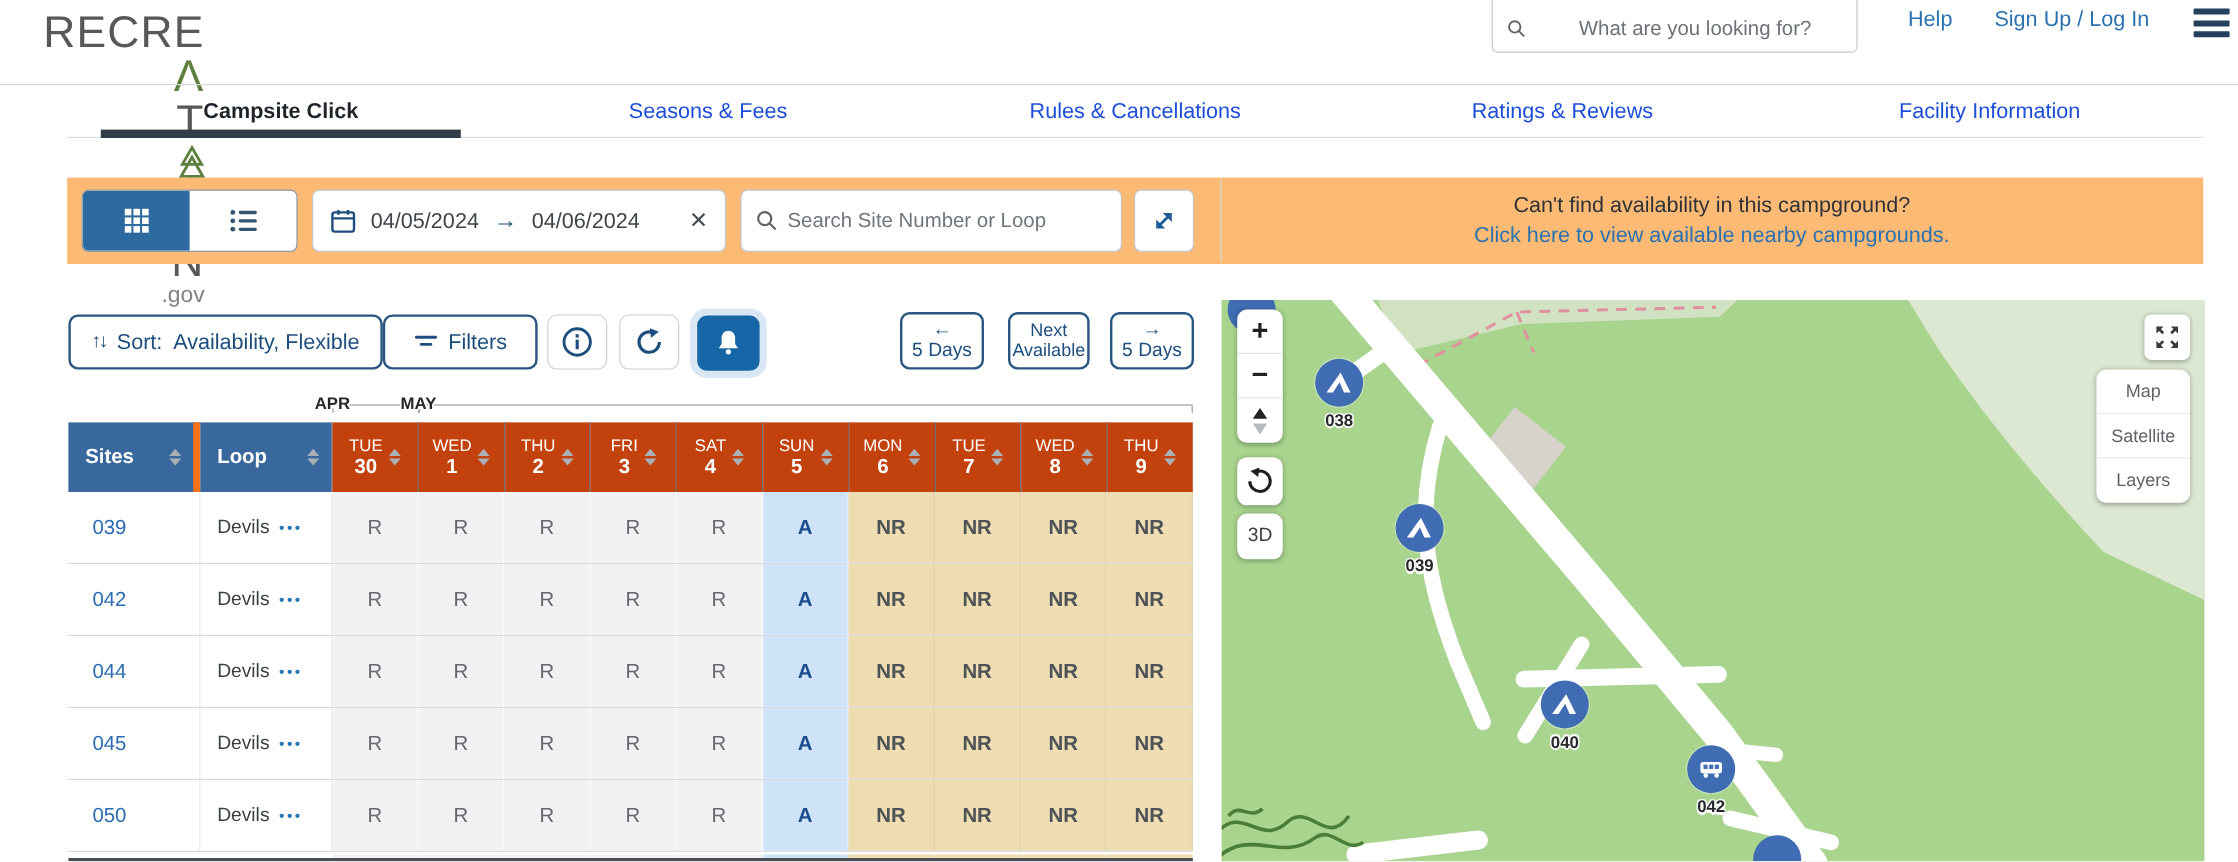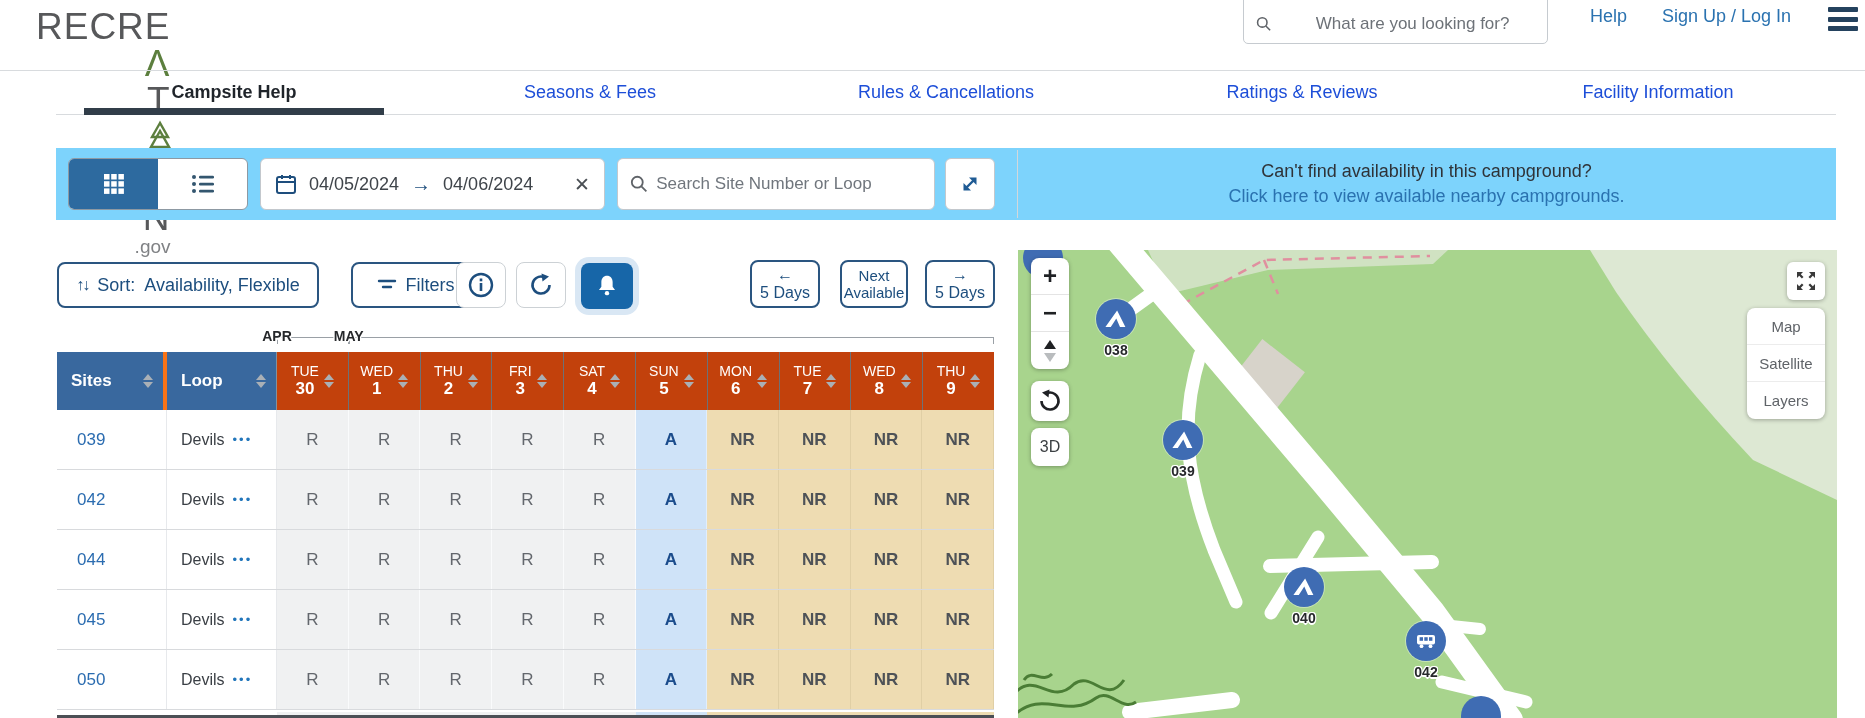--- a/index.html
+++ b/index.html
@@ -23,21 +23,21 @@
   .hamburger div { height:5px; background:#24425e; border-radius:1px; }
 
   
   .tabbar { position:absolute; left:0; top:70px; width:1865px; border-top:1px solid #d8dbde; }
   .tabs { margin-left:56px; width:1780px; display:flex; border-bottom:1px solid #d8dbde; height:44px; }
   .tab { flex:1; text-align:center; padding-top:11px; font-size:18px; color:#1d4ed8; cursor:pointer; position:relative; }
   .tab.active { font-weight:bold; color:#1f242a; }
   .tab.active::after { content:""; position:absolute; left:8%; right:8%; bottom:-1px; height:7px; background:#313d49; }
 
   
-  .filterbar { position:absolute; left:56px; top:148px; width:1780px; height:72px; background:#7dd3fc; }
+  .filterbar { position:absolute; left:56px; top:148px; width:1780px; height:72px; background:#fdba74; }
   .fb-left { position:absolute; left:0; top:0; height:72px; display:flex; align-items:center; }
   .toggle { width:180px; height:52px; margin-left:12px; border:1px solid #8d99a3; border-radius:6px; overflow:hidden; display:flex; background:#fff; }
   .toggle .seg { flex:1; display:flex; align-items:center; justify-content:center; cursor:pointer; }
   .toggle .seg.active { background:#2d6a9f; }
   .datebox { margin-left:12px; width:345px; height:52px; background:#fff; border:1px solid #c3c8cd; border-radius:6px;
      display:flex; align-items:center; padding:0 14px; gap:12px; }
   .datebox .dt { font-size:18px; color:#3f444a; }
   .datebox .arr { color:#1e4e7d; font-size:20px; }
   .datebox .clear { margin-left:auto; color:#4a4f54; font-size:19px; cursor:pointer; }
   .sitesearch { margin-left:12px; width:318px; height:52px; background:#fff; border:1px solid #c3c8cd; border-radius:6px; display:flex; align-items:center; padding:0 12px; gap:8px; }
@@ -48,21 +48,21 @@
   .fb-msg { position:absolute; left:961px; top:0; width:819px; height:72px; display:flex; flex-direction:column; align-items:center; justify-content:center; gap:4px; }
   .fb-msg .q { font-size:18px; color:#2f3338; }
   .fb-msg .lnk { font-size:18px; color:#2a72b0; cursor:pointer; }
 
   
   .sortrow { position:absolute; left:57px; top:260px; width:937px; height:48px; }
   .btn-outline { display:inline-flex; align-items:center; justify-content:center; gap:9px; height:46px;
      border:2px solid #2a5580; border-radius:8px; background:#fff; color:#1d4e7e; font-size:18px; cursor:pointer; }
   .btn-plain { display:inline-flex; align-items:center; justify-content:center; height:46px; border:1px solid #ccd1d5; border-radius:8px; background:#fff; cursor:pointer; }
   #sortBtn { position:absolute; left:0; top:2px; width:262px; }
-  #filtersBtn { position:absolute; left:262px; top:2px; width:129px;margin-left:32px; }
+  #filtersBtn { position:absolute; left:262px; top:2px; width:129px; }
   #infoBtn { position:absolute; left:399px; top:2px; width:50px; }
   #refreshBtn { position:absolute; left:459px; top:2px; width:50px; }
   #bellBtn { position:absolute; left:524px; top:3px; width:52px; height:46px; background:#1766a8; border:none; border-radius:8px;
      box-shadow:0 0 0 6px #d9e7f4; display:flex; align-items:center; justify-content:center; cursor:pointer; }
   .daysbtn { position:absolute; top:0; height:48px; border:2px solid #2a5580; border-radius:8px; background:#fff;
      color:#1d4e7e; font-size:16px; line-height:1.15; text-align:center; display:flex; flex-direction:column; align-items:center; justify-content:center; cursor:pointer; }
   #prevDays { left:693px; width:70px; }
   #nextAvail { left:783px; width:68px; font-size:15px; }
   #nextDays { left:868px; width:70px; }
 
@@ -153,21 +153,21 @@
   <span class="hdr-link" style="left:1590px;">Help</span>
   <span class="hdr-link" style="left:1662px;">Sign Up / Log In</span>
   <div class="hamburger">
       <div></div>
       <div></div>
       <div></div>
     </div>
 
   <div class="tabbar">
     <div class="tabs" id="tabs">
-        <div class="tab active">Campsite Help</div>
+        <div class="tab active">Campsite Click</div>
         <div class="tab">Seasons &amp; Fees</div>
         <div class="tab">Rules &amp; Cancellations</div>
         <div class="tab">Ratings &amp; Reviews</div>
         <div class="tab">Facility Information</div>
       </div>
   </div>
 
   <div class="filterbar">
     <div class="fb-left">
       <div class="toggle">
@@ -293,21 +293,21 @@
         <div class="mgroup" style="flex: 9 1 0%;">
           <span class="ln l"></span>
           <span class="mlabel">MAY</span>
           <span class="ln r"></span>
         </div>
       </div>
   </div>
 
   <div class="avtable">
     <div class="thead" id="tableHead">
-      <div class="th-site" style="border-right:4px solid #f97316;text-align:center;">
+      <div class="th-site" style="border-right:6px solid #f97316;text-align:center;">
         <span>Sites</span>
         <span class="caret">
             <i class="up"></i>
             <i class="dn"></i>
           </span>
       </div>
       <div class="th-site" style="border-right:1px solid #86919b;">
         <span>Loop</span>
         <span class="caret">
             <i class="up"></i>

